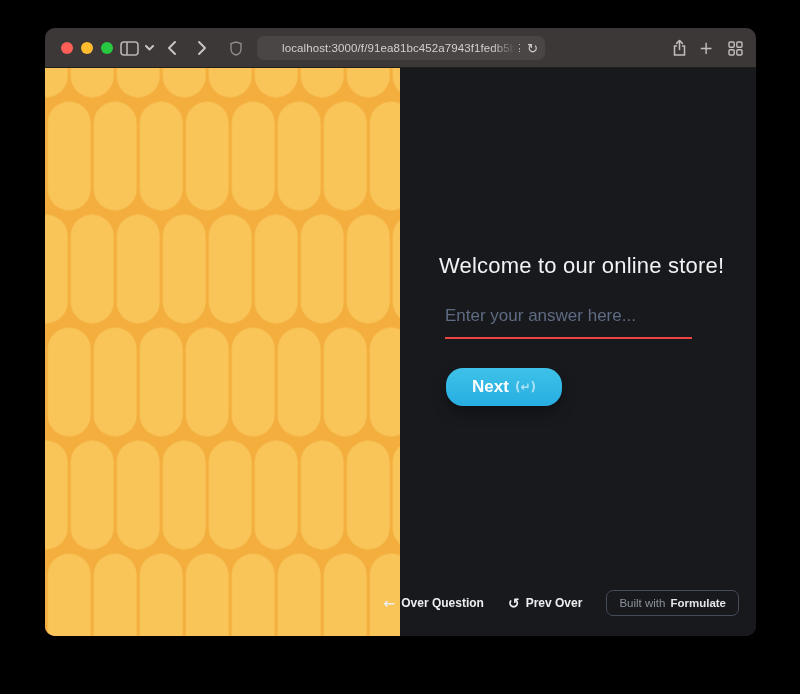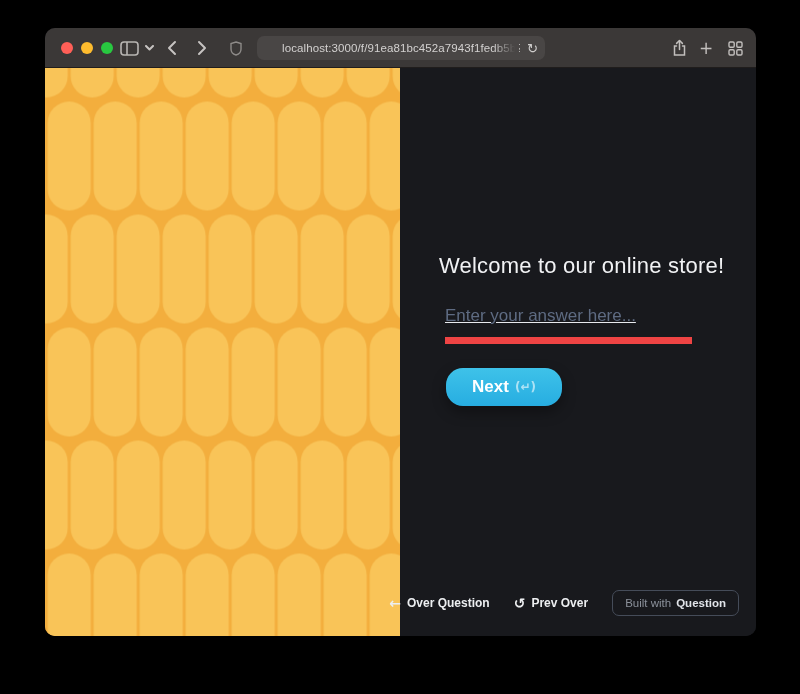--- a/index.html
+++ b/index.html
@@ -46,24 +46,23 @@
   .right-pane{width:356px;height:568px;position:relative;background:#18191d;}
 
   
   .question{
     position:absolute;left:39px;top:185px;color:#f1f2f4;font-size:22px;
     letter-spacing:.2px;white-space:nowrap;
   }
   .answer{
     position:absolute;left:45px;top:238px;width:247px;
     background:transparent;border:none;outline:none;
-    border-bottom:7px solid #ef4444;
+    border-bottom:2px solid #ef4444;
     color:#e8eaee;font-size:17px;padding:0 0 11px 0;
     font-family:"Liberation Sans","DejaVu Sans",sans-serif;
-    text-decoration:underline;
   }
   .answer::placeholder{color:#5e6b82;opacity:1;}
   .next-btn{
     position:absolute;left:46px;top:300px;width:116px;height:38px;border:none;
     border-radius:17px;background:linear-gradient(180deg,#3ec2e9,#27ade1);
     display:flex;align-items:center;justify-content:center;gap:6px;cursor:pointer;
     box-shadow:0 6px 14px rgba(0,0,0,.35);
   }
   .next-label{color:#fff;font-size:17px;font-weight:700;}
   .next-hint{color:rgba(255,255,255,.6);font-size:12px;font-weight:600;}
@@ -180,19 +179,19 @@
         <div class="foot-link">
           <span class="foot-ico glyph">←</span>
           <span>Over Question</span>
         </div>
         <div class="foot-link">
           <span class="foot-ico glyph">↺</span>
           <span>Prev Over</span>
         </div>
         <div class="badge">
           <span class="badge-prefix">Built with</span>
-          <span class="badge-brand">Question</span>
+          <span class="badge-brand">Formulate</span>
         </div>
       </div>
 
     </div>
   </div>
 </div>
 
 </body></html>

